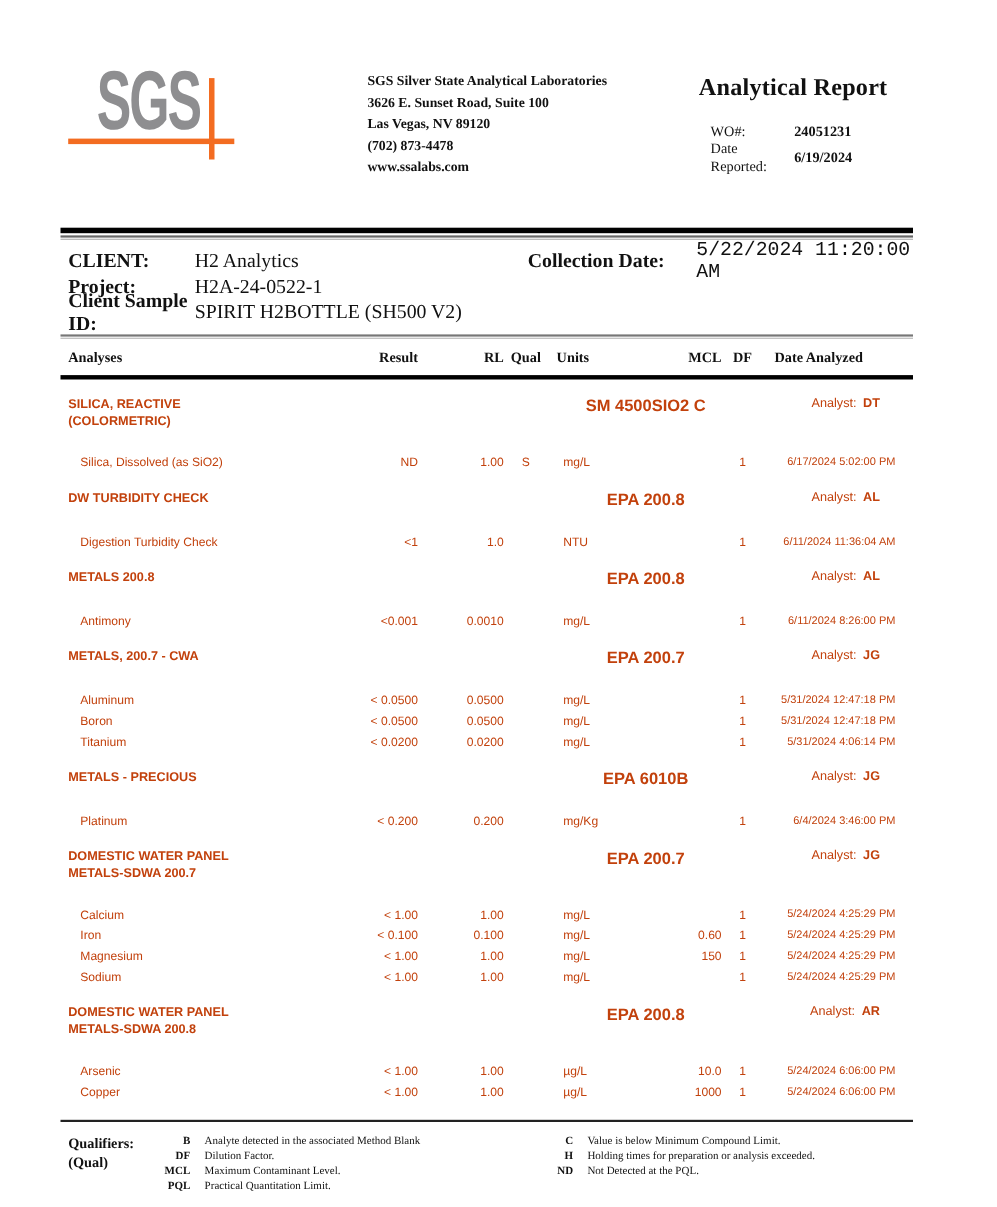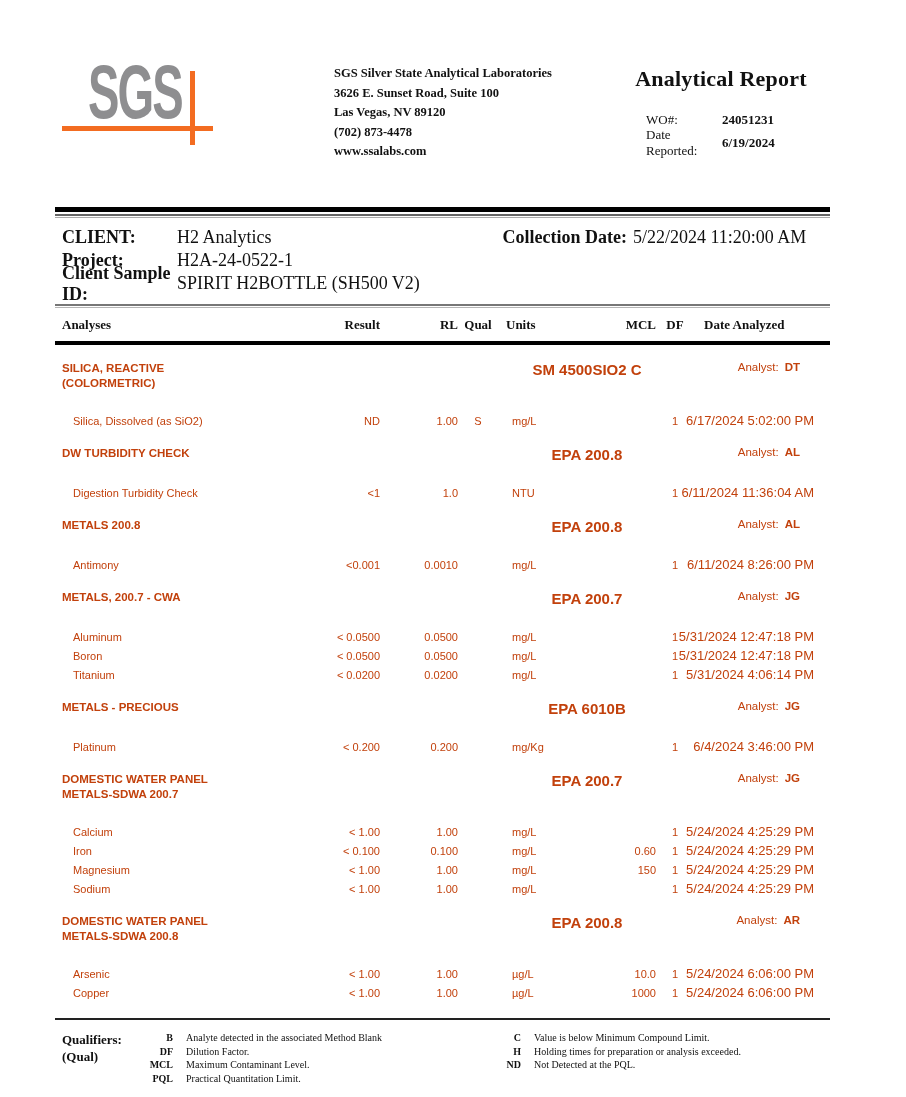--- a/index.html
+++ b/index.html
@@ -32,22 +32,22 @@
   .rule-gray-b { height:1px; background:#aaa; margin-top:1px; }
   .rule-double-gray { border-top:2px solid #777; border-bottom:1px solid #b5b5b5; height:4px; }
   .rule-header-bottom { height:4px; background:#000; }
   .rule-footer { height:2px; background:#222; }
 
   
   .client { padding:8px 0 9px 7px; }
   .client-row { display:flex; height:23px; align-items:center; font-size:18px; }
   .client-label { flex:0 0 115px; font-weight:bold; }
   .client-value { flex:0 0 280px; }
-  .client-rlabel { flex:0 0 170px; font-weight:bold; text-align:right; }
-  .client-rvalue { padding-left:6px; }
+  .client-rlabel { flex:0 0 170px; font-weight:bold; text-align:center; }
+  .client-rvalue { padding-left:6px;font-family:Liberation Mono, monospace; }
 
   
   .grid { display:grid; grid-template-columns:240px 85px 78px 40px 92px 66px 38px 136px; width:775px; }
   .thead { font-weight:bold; font-size:13px; align-items:center; height:33px; }
   .thead .c { display:flex; align-items:center; }
   .c-analyses { padding-left:7px; }
   .right { justify-content:flex-end; text-align:right; }
   .center { justify-content:center; text-align:center; }
   .c-units-h { padding-left:8px; }
   .c-date-h { padding-left:10px; }
@@ -58,21 +58,21 @@
   .sec-head { display:grid; grid-template-columns:443px 158px 174px; width:775px; }
   .sec-title { grid-column:1; font-weight:bold; font-size:11.5px; line-height:15px; max-width:190px; padding-left:7px; }
   .sec-method { grid-column:2; font-weight:bold; font-size:15px; text-align:center; padding-left:20px; align-self:start; }
   .sec-analyst { grid-column:3; font-size:11.5px; text-align:right; padding-right:30px; align-self:start; }
   .sec-analyst b { margin-left:6px; }
   .sec-rows { margin-top:20px; }
   .trow { height:19px; font-size:11px; align-items:center; }
   .trow .c { display:flex; align-items:center; white-space:nowrap; }
   .c-analyte { padding-left:18px; }
   .c-units { padding-left:14px; }
-  .c-date { font-size:13px; }
+  .c-date { font-size:10px; }
 
   
   .footer-rule-wrap { margin-top:16px; }
   .qualifiers { display:flex; margin-top:11px; padding-left:7px; }
   .qual-label { flex:0 0 81px; font-weight:bold; font-size:13px; line-height:17px; }
   .qual-col { font-size:10px; }
   .qual-col-left { flex:0 0 348px; }
   .qual-row { display:flex; line-height:13.5px; }
   .qual-code { flex:0 0 30px; text-align:right; font-weight:bold; }
   .qual-desc { margin-left:13px; }

